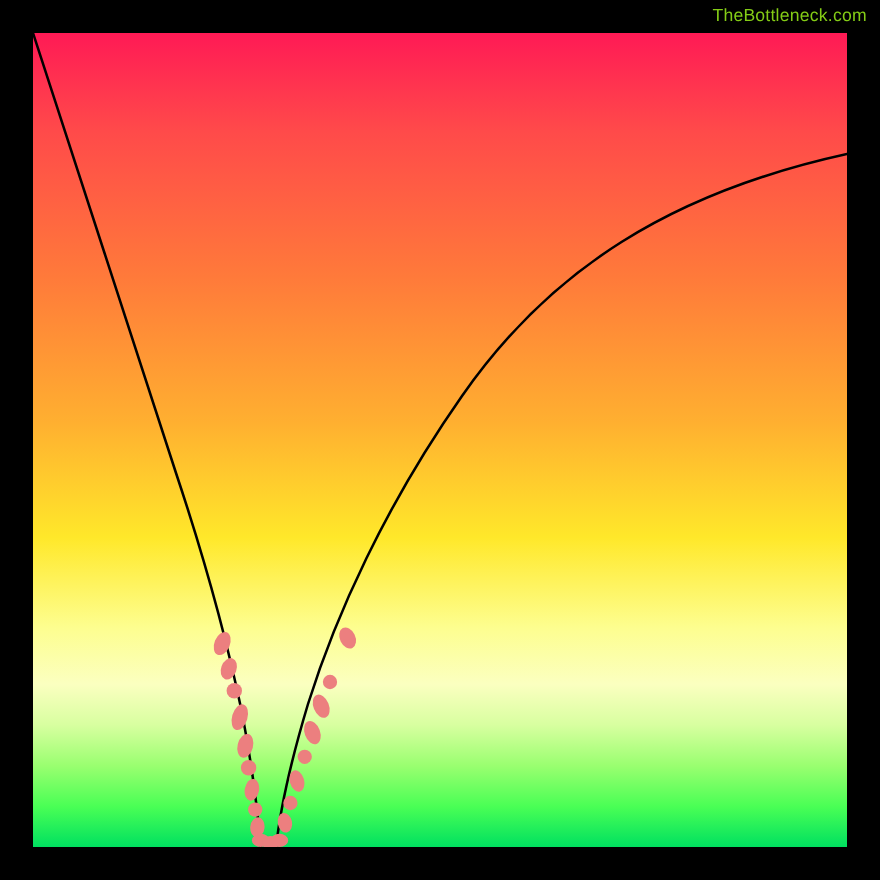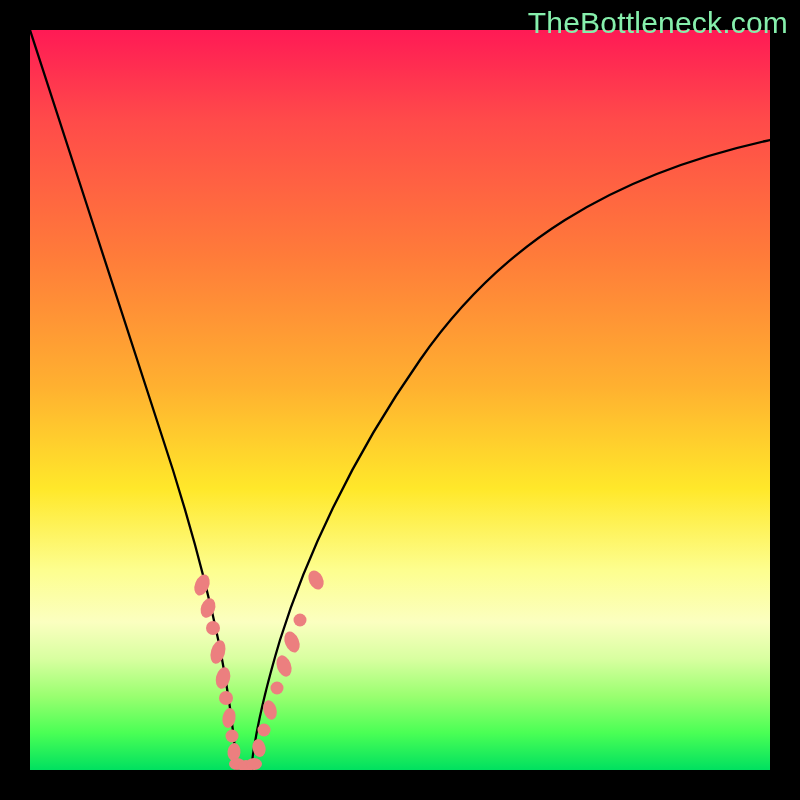--- a/index.html
+++ b/index.html
@@ -28,22 +28,22 @@
       #d8ffa0 85%,
       #9aff70 90%,
       #4aff55 95%,
       #00e060 100%);
     overflow: hidden;
   }
   .watermark {
     position: absolute;
     top: 6px;
     right: 12px;
-    color: #86efac;
-    font-size: 30px;
+    color: #84cc16;
+    font-size: 16px;
     font-weight: 500;
     letter-spacing: 0.2px;
     z-index: 5;
     user-select: none;
   }
   svg.curves {
     position: absolute;
     left: 0;
     top: 0;
     width: 740px;

